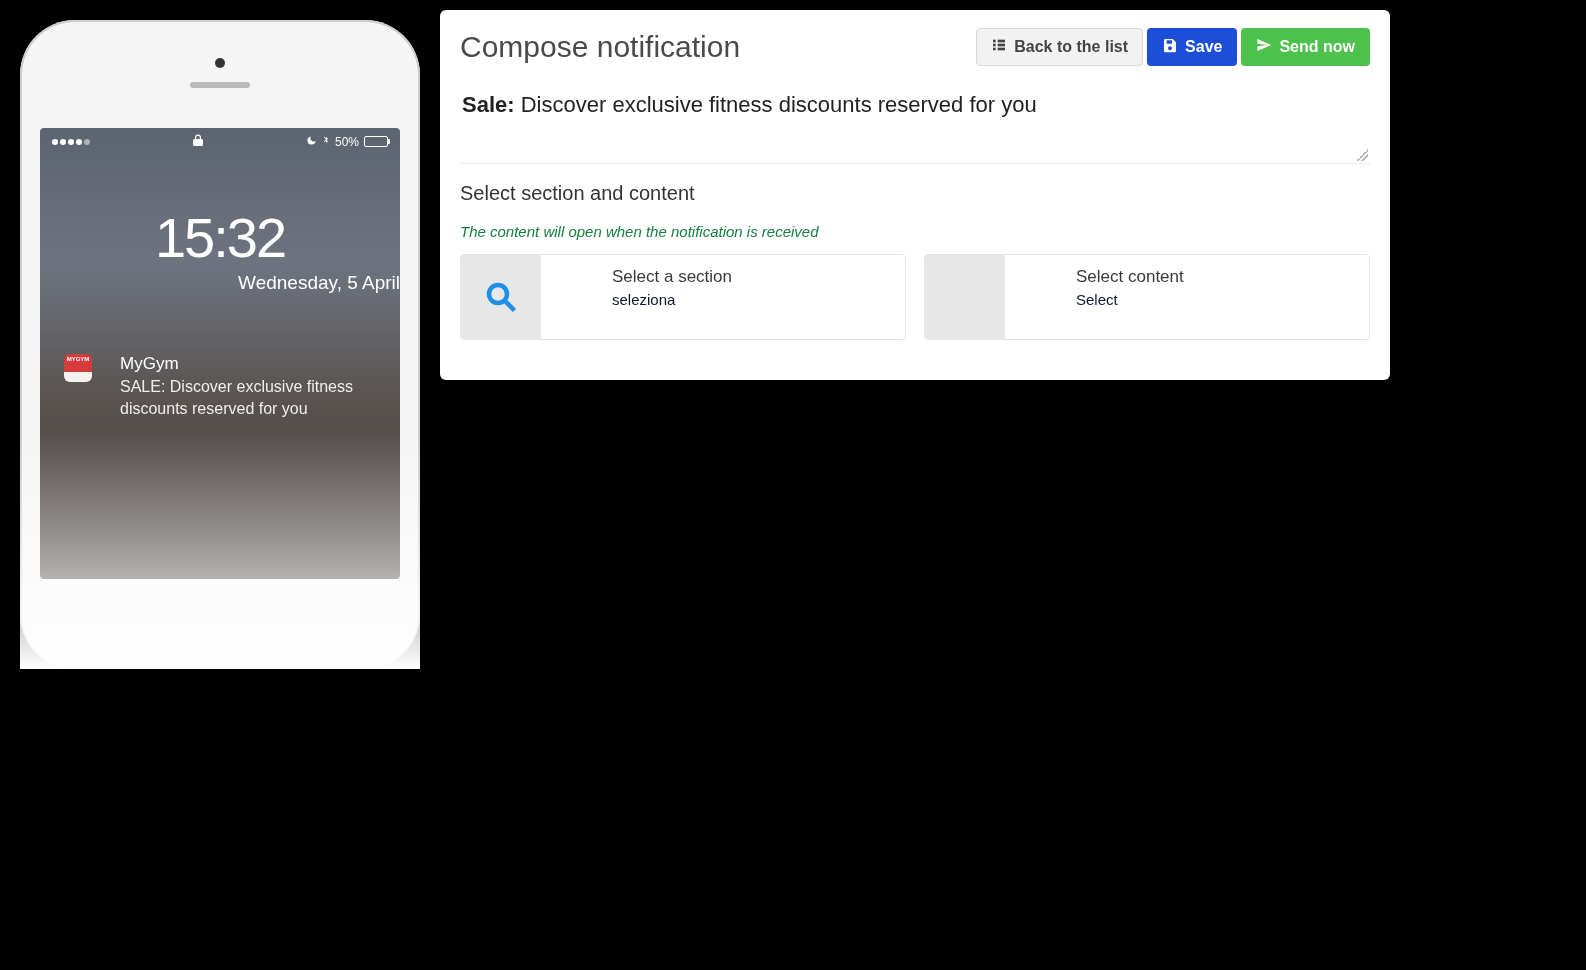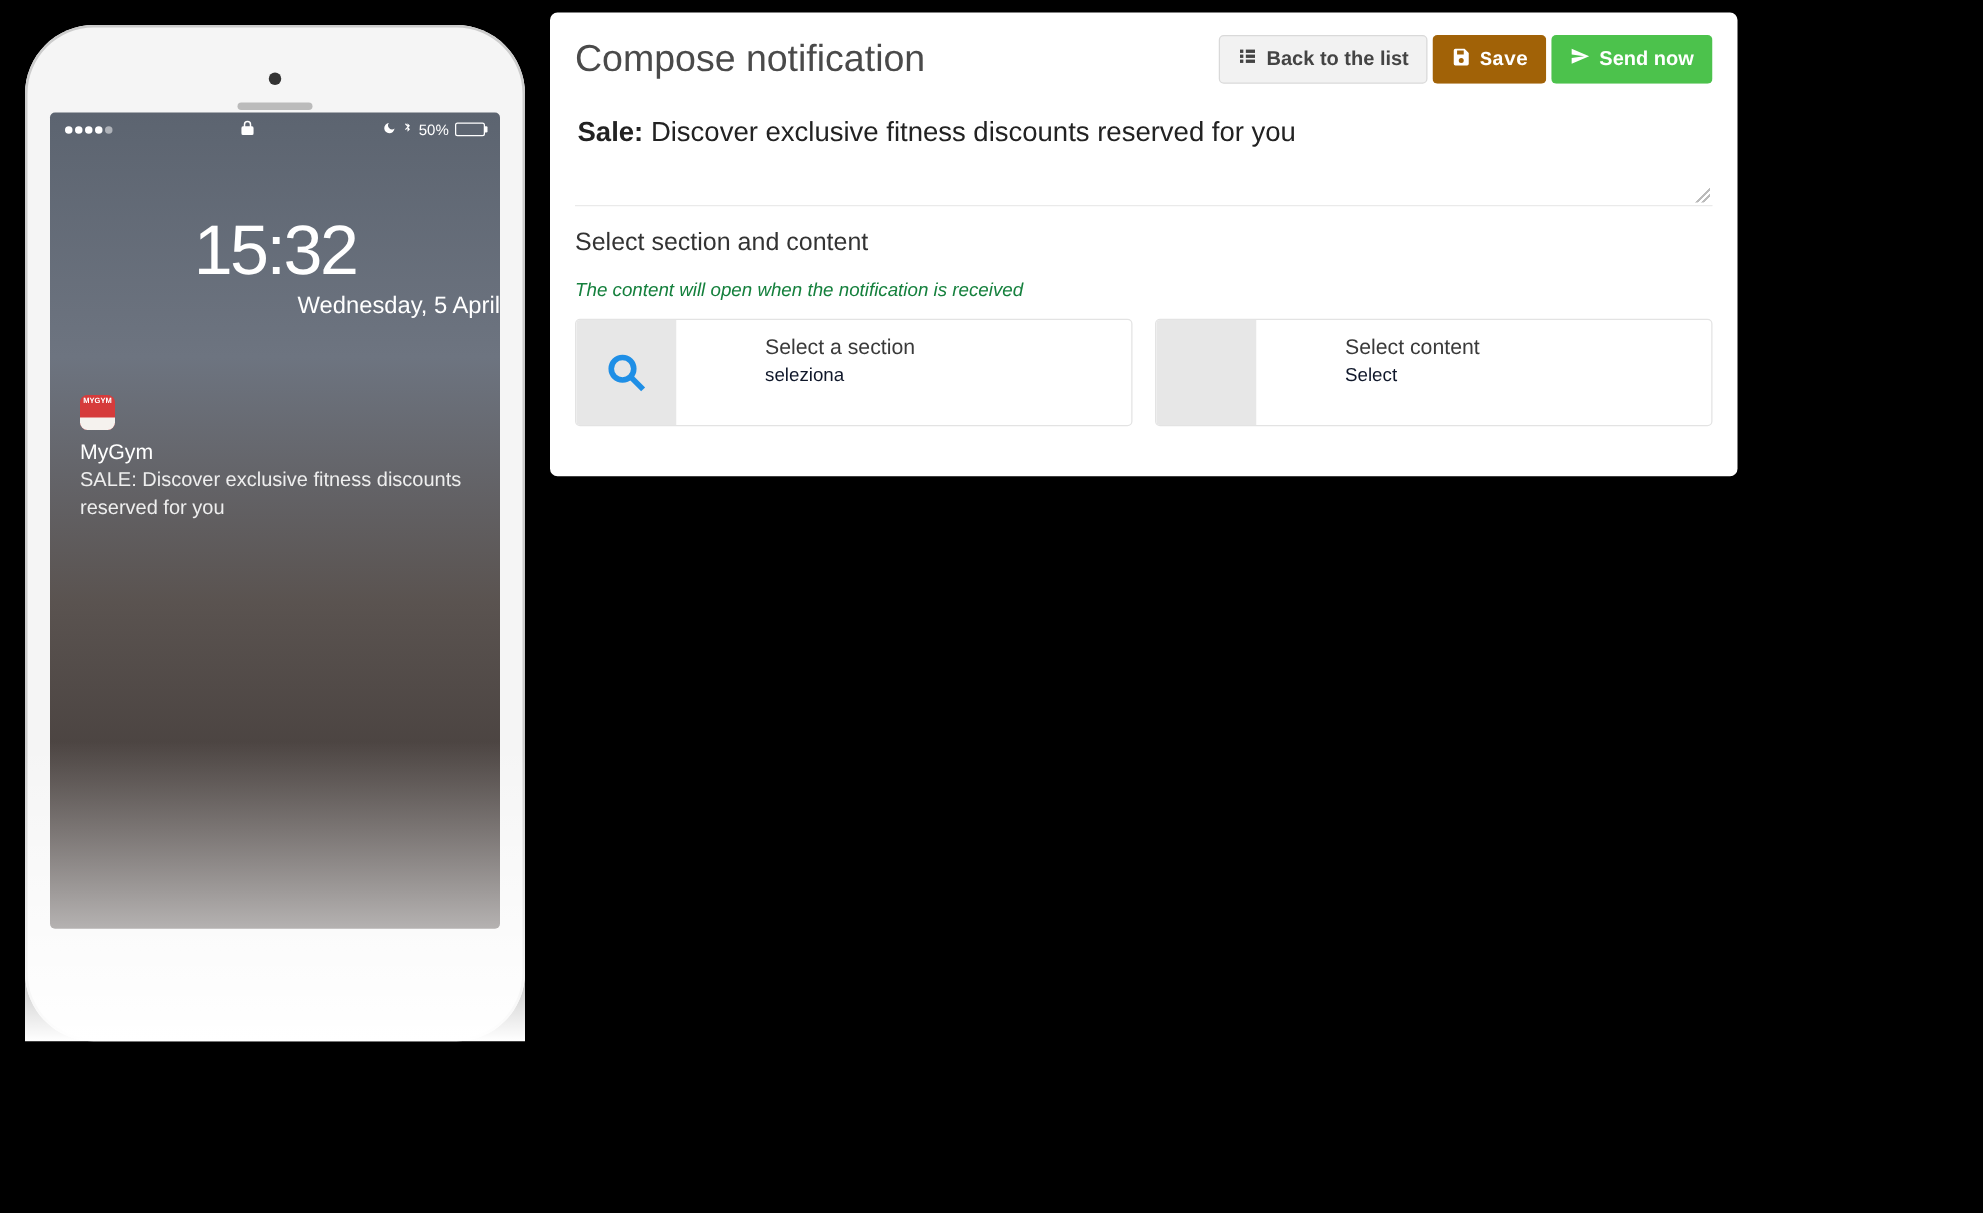--- a/index.html
+++ b/index.html
@@ -11,25 +11,25 @@
     position: relative;
     overflow: hidden;
   }
 
   
   .phone {
     position: absolute;
     left: 20px;
     top: 20px;
     width: 400px;
-    height: 813px;
+    height: 649px;
     background: #f5f5f5;
     border-radius: 55px;
     box-shadow: 0 30px 60px rgba(0,0,0,0.5), inset 0 0 0 2px #ccc;
-    padding: 70px 20px 90px 20px;
+    padding: 108px 20px 90px 20px;
   }
   .phone::before {
     content: "";
     position: absolute;
     top: 38px; left: 50%; transform: translateX(-50%);
     width: 10px; height: 10px; border-radius: 50%;
     background: #333;
   }
   .phone::after {
     content: "";
@@ -82,23 +82,22 @@
   .clock-date {
     font-size: 19px;
     font-weight: 300;
     margin-top: 2px;
     text-align: right;
   }
   .notif-card {
     margin: 48px 14px 0 14px;
     padding: 12px 10px;
     display: flex;
-    gap: 8px;
+    gap: 28px;
     align-items: flex-start;
-    flex-direction: column;
   }
   .notif-appicon {
     width: 28px; height: 28px;
     background: #d63b3b;
     border-radius: 6px;
     position: relative;
     flex-shrink: 0;
   }
   .notif-appicon::after {
     content:"";
@@ -162,23 +161,22 @@
     font-weight: 600;
     cursor: pointer;
     border: 1px solid transparent;
   }
   .btn-default {
     background: #f2f2f2;
     border-color: #d9d9d9;
     color: #444;
   }
   .btn-primary {
-    background: #a16207;
+    background: #1d4ed8;
     color: #fff;
-    font-family: Liberation Mono, monospace;
   }
   .btn-success {
     background: #4cc24c;
     color: #fff;
   }
   .btn svg { width: 16px; height: 16px; }
 
   .compose-box {
     border: 1px solid #eaeaea;
     border-top: none;

